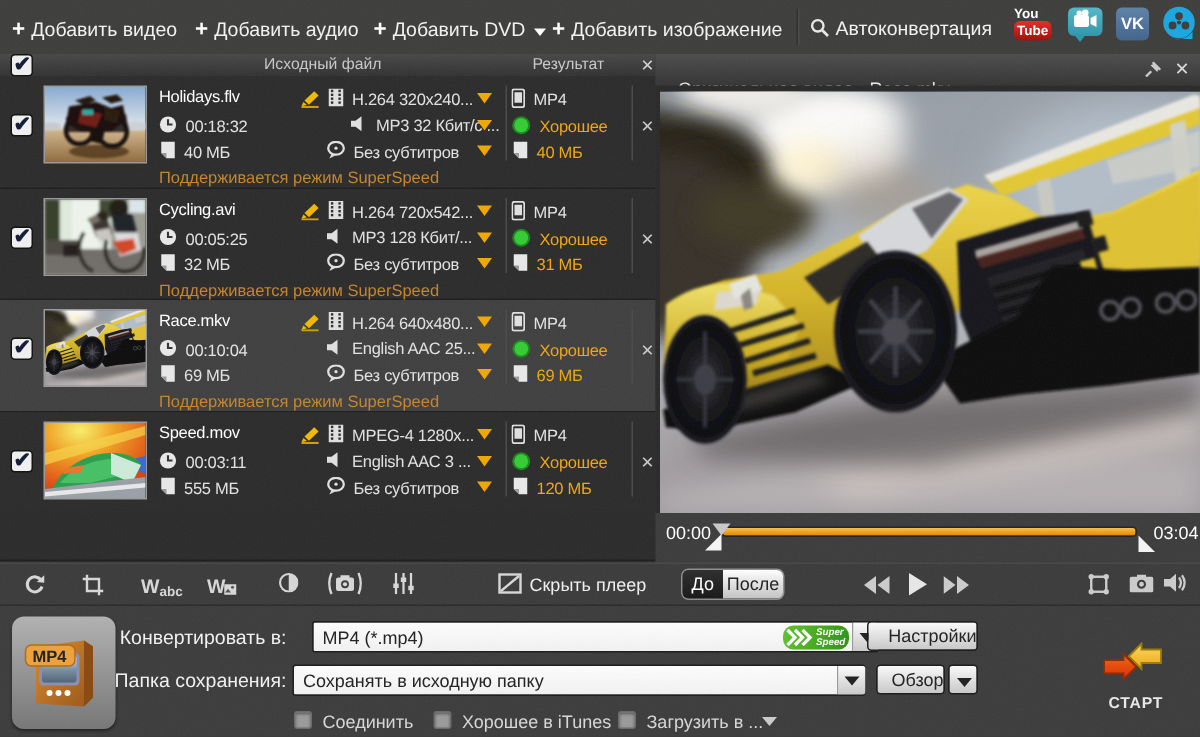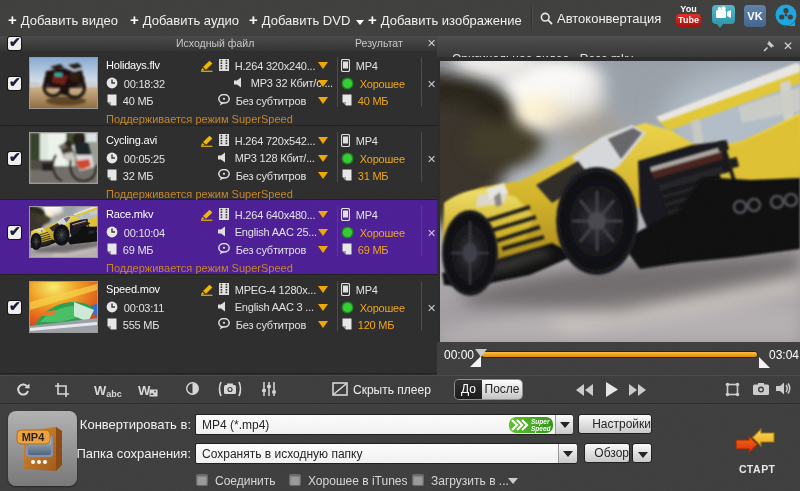--- a/index.html
+++ b/index.html
@@ -39,21 +39,21 @@
   <span class="tbitem" style="left:249px;"><span class="plus">+</span>Добавить DVD <span style="display:inline-block;width:0;height:0;border-left:4px solid transparent;border-right:4px solid transparent;border-top:5px solid #fff;margin-left:2px;"></span></span>
   <span class="tbitem" style="left:368px;"><span class="plus">+</span>Добавить изображение</span>
   <span class="abs" style="left:531px;top:6px;width:1px;height:24px;background:#2f2f2f;box-shadow:1px 0 0 #4a4a4a;"></span>
     <span class="tbitem" style="left:540px;">
     <svg width="13" height="13" viewBox="0 0 13 13" style="vertical-align:-2px;margin-right:4px;">
         <circle cx="5.2" cy="5.2" r="3.8" fill="none" stroke="#e8e8e8" stroke-width="1.6"></circle>
         <line x1="8.2" y1="8.2" x2="12" y2="12" stroke="#e8e8e8" stroke-width="1.8"></line>
       </svg>Автоконвертация</span>
 
   <div class="abs" style="left:676px;top:4px;width:25px;height:24px;">
-    <div style="color:#fff;font-weight:bold;font-size:9px;text-align:center;">You</div>
+    <div style="color:#fff;font-weight:bold;font-size:9px;text-align:left;">You</div>
     <div style="background:linear-gradient(#e52d27,#9f0f0c);border-radius:4px;color:#fff;font-weight:bold;font-size:9px;text-align:center;height:13px;line-height:13px;">Tube</div>
   </div>
 
   <div class="abs" style="left:712px;top:5px;width:23px;height:19px;background:linear-gradient(#55b7c9,#2e97ab);border-radius:4px;">
     <svg width="23" height="19" viewBox="0 0 23 19">
         <rect x="4" y="5" width="10" height="8" rx="1.5" fill="#fff"></rect>
         <circle cx="7.5" cy="3.8" r="1.8" fill="#fff"></circle>
         <circle cx="11.5" cy="3.5" r="2.2" fill="#fff"></circle>
         <path d="M15 7 L19 5 V13 L15 11 Z" fill="#fff"></path>
       </svg>
@@ -241,21 +241,21 @@
             <circle cx="6.5" cy="6.5" r="6" fill="#1a8a1a"></circle>
             <circle cx="6.5" cy="6.5" r="4.6" fill="#35cc35"></circle>
           </svg>&nbsp; Хорошее</div>
   <div class="meta orange" style="left:342px;top:43px;"><svg width="10" height="12" viewBox="0 0 10 12" style="vertical-align:-1px;">
             <path d="M0.5 0.5 H9.5 V11.5 H4 L0.5 8 Z" fill="#e8e8e8"></path>
             <path d="M0.5 8 H4 V11.5 Z" fill="#999"></path>
           </svg>&nbsp; 31 МБ</div>
   <div class="sep" style="left:421px;"></div>
   <div class="xbtn" style="left:427px;top:27px;">✕</div>
 </div>
-      <div class="row" style="top:149px;height:75px;border-bottom:1px solid #1e1e1e;background:#4c1d95;">
+      <div class="row" style="top:149px;height:75px;border-bottom:1px solid #1e1e1e;background:#404040;">
   <div class="cb" style="left:8px;top:26px;"></div>
   <div class="thumb"><svg width="67" height="50" viewBox="0 20 334 250">
             <use href="#cargroup" x="0" y="0"></use>
           </svg></div>
   <div class="fname">Race.mkv</div>
   <div class="meta" style="left:106px;top:26px;"><svg width="12" height="12" viewBox="0 0 12 12" style="vertical-align:-1px;">
             <circle cx="6" cy="6" r="5.4" fill="#e8e8e8"></circle>
             <path d="M6 2.5 V6 H9" stroke="#333" stroke-width="1.4" fill="none"></path>
           </svg>&nbsp; 00:10:04</div>
   <div class="meta" style="left:107px;top:43px;"><svg width="10" height="12" viewBox="0 0 10 12" style="vertical-align:-1px;">
@@ -635,21 +635,21 @@
       <rect x="20" y="26" width="23" height="18" rx="2" fill="url(#scr)"></rect>
       <circle cx="25" cy="51" r="2" fill="#fff"></circle>
         <circle cx="31" cy="51" r="2" fill="#fff"></circle>
         <circle cx="37" cy="51" r="2" fill="#fff"></circle>
       <rect x="9" y="19" width="33" height="14" rx="4" fill="#eda23c" stroke="#b06a18" stroke-width="1"></rect>
       <text x="25" y="30" font-family="Liberation Sans, sans-serif" font-size="11" font-weight="bold" fill="#222" text-anchor="middle">MP4</text>
     </svg>
   </div>
   <div class="label" style="left:0px;top:13px;width:191px;">Конвертировать в:</div>
   <div class="label" style="left:0px;top:42px;width:191px;">Папка сохранения:</div>
-  <div class="whiteinput" style="left:195px;top:10px;width:378px;height:21px;text-decoration:underline;">
+  <div class="whiteinput" style="left:208px;top:10px;width:378px;height:21px;text-decoration:underline;">
     <span style="position:absolute;left:6px;top:3px;">MP4 (*.mp4)</span>
     <div style="position:absolute;left:313px;top:2px;width:44px;height:16px;border-radius:7px;background:linear-gradient(100deg,#5fc32d,#2f9413);color:#fff;font-size:6.5px;font-weight:bold;font-style:italic;">
       <span style="position:absolute;left:22px;top:1px;">Super</span><span style="position:absolute;left:22px;top:8px;">Speed</span>
       <svg width="22" height="16" viewBox="0 0 22 16">
           <path d="M3 3 L8 8 L3 13 M8 3 L13 8 L8 13 M13 3 L18 8 L13 13" stroke="#fff" stroke-width="2.2" fill="none"></path>
         </svg>
     </div>
     <div style="position:absolute;left:359px;top:0px;width:18px;height:19px;background:linear-gradient(#fdfdfd,#cacaca);border-left:1px solid #999;border-radius:0 2px 2px 0;">
       <div style="position:absolute;left:4px;top:7px;width:0;height:0;border-left:5px solid transparent;border-right:5px solid transparent;border-top:6px solid #222;"></div>
     </div>

